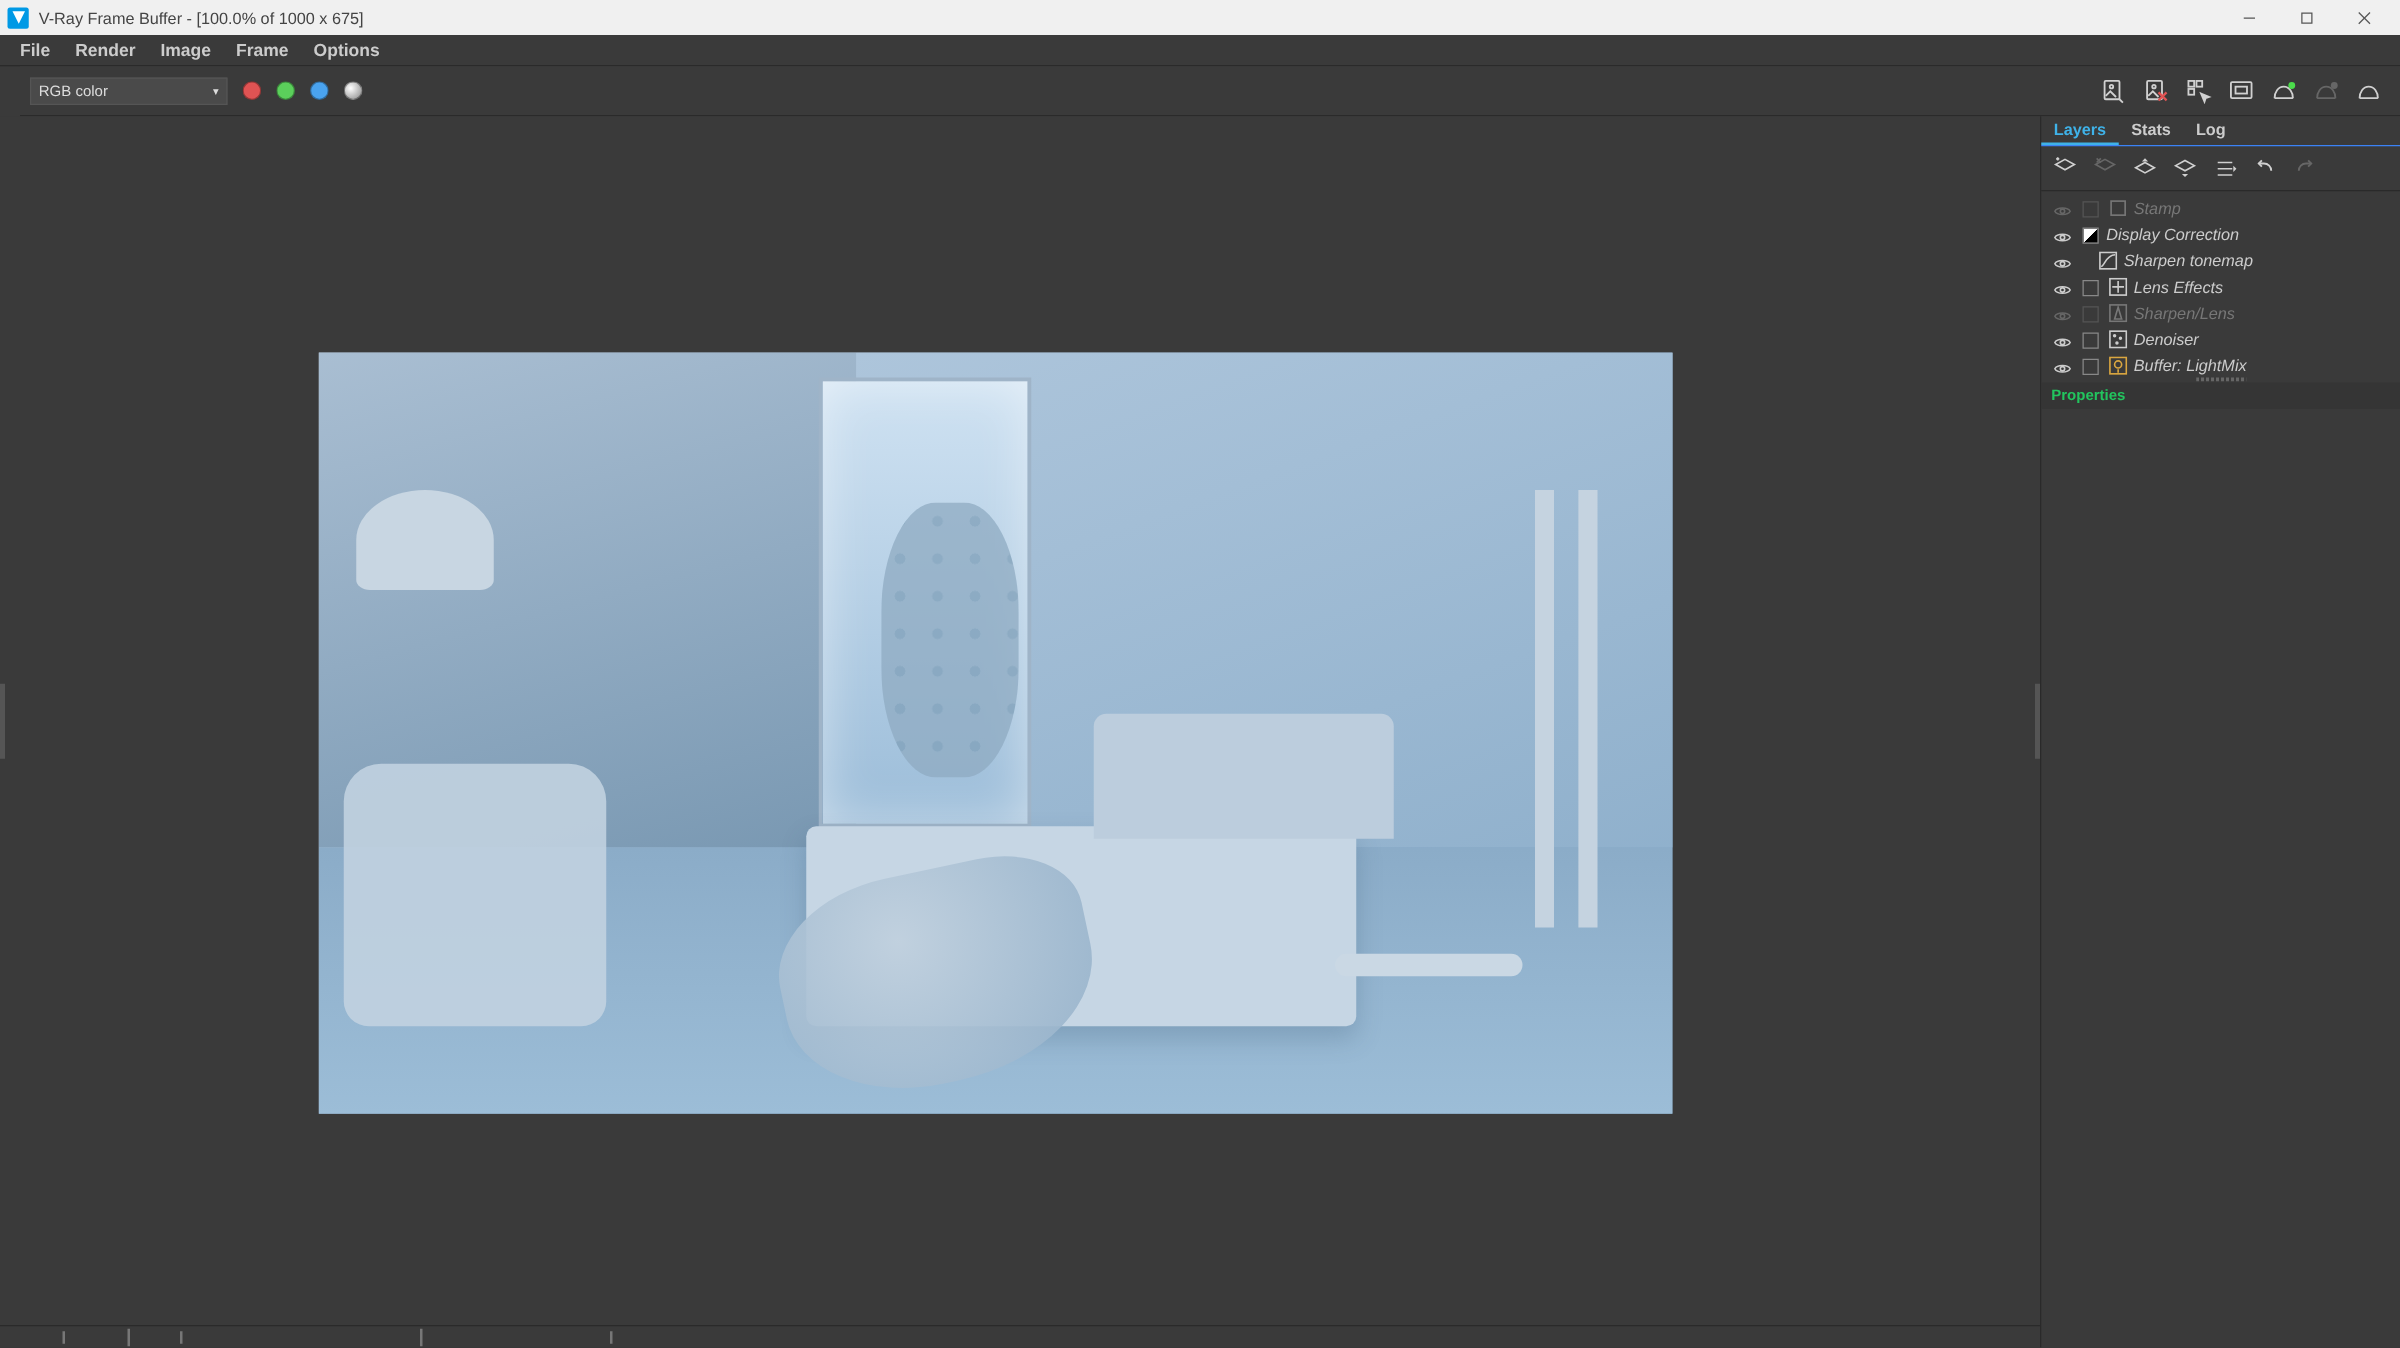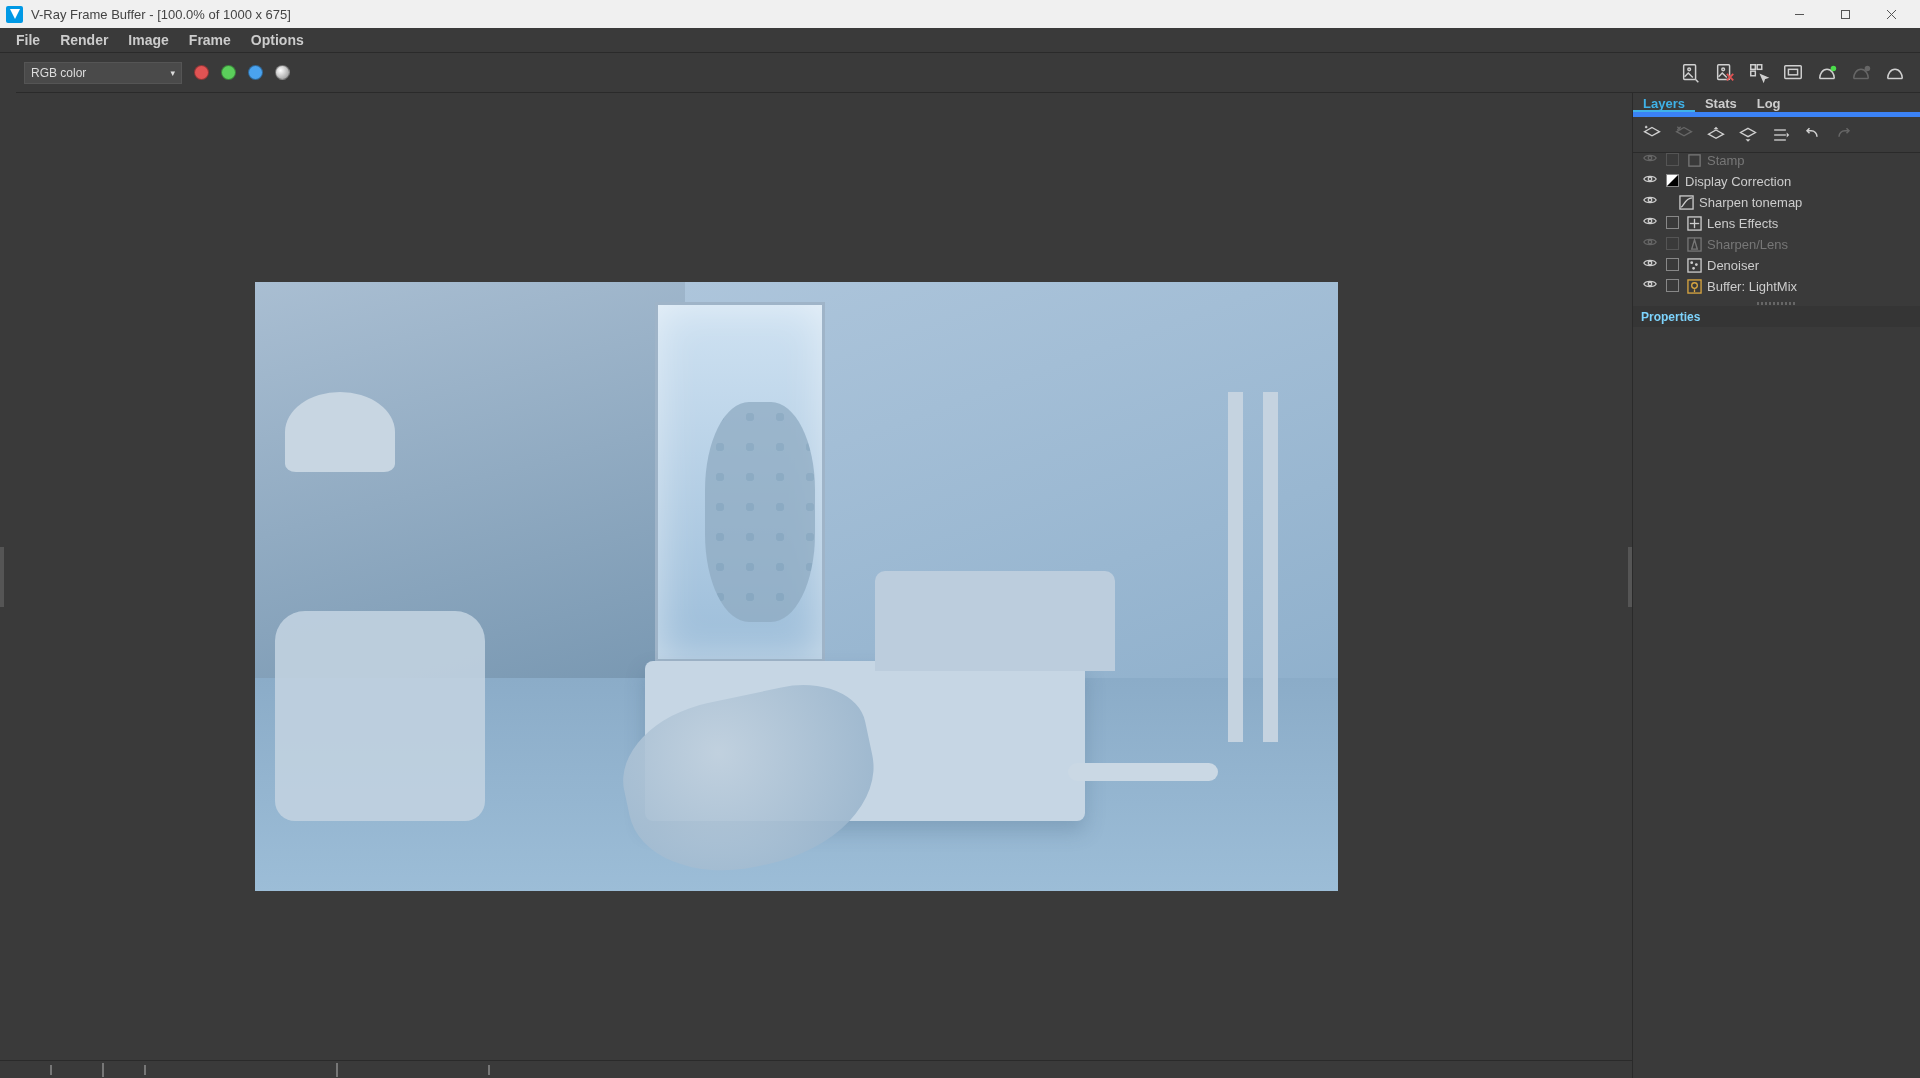--- a/index.html
+++ b/index.html
@@ -55,43 +55,43 @@
   .render-image .ladder{position:absolute; right:60px; top:110px; width:50px; height:350px; background:linear-gradient(90deg,#c5d3e0 30%, transparent 31%, transparent 69%, #c5d3e0 70%);}
   .viewport-edge{position:absolute; width:4px; height:60px; background:#555; top:50%; transform:translateY(-50%);}
   .viewport-edge.left{left:0;}
   .viewport-edge.right{right:0;}
   .bottom-strip{height:18px; background:#3a3a3a; border-top:1px solid #2a2a2a; display:flex; align-items:center;}
   .bottom-strip .tick{width:2px; height:10px; background:#777;}
   .bottom-strip .seg{width:50px;}
 
   
   .rightpanel { width: 288px; background: #3a3a3a; border-left: 1px solid #2a2a2a; display: flex; flex-direction: column; font-size: 13px; }
-  .tabs { display: flex; height: 24px; border-bottom: 5px solid #3b82f6; }
+  .tabs { display: flex; height: 24px; border-bottom: 1px solid #3b82f6; }
   .tab { padding: 3px 10px; font-weight:600; font-size:13px;}
   .tab.active { color: #3fb2e8; border-bottom: 2px solid #3fb2e8; }
   .panel-toolbar { height: 36px; display: flex; align-items: center; padding: 0 6px; gap: 6px; border-bottom: 1px solid #2a2a2a; }
   .panel-toolbar .tb{ width:26px; height:26px; display:flex; align-items:center; justify-content:center;}
   .panel-toolbar .tb svg{width:20px; height:20px; stroke:#d0d0d0;}
   .panel-toolbar .tb.disabled svg{stroke:#666;}
   .layers-list { flex: 0 0 auto; }
-  .layer { height: 21px; display: flex; align-items: flex-start; padding-left: 6px; }
+  .layer { height: 21px; display: flex; align-items: flex-end; padding-left: 6px; font-style: italic; }
   .layer .vis { width: 22px; display:flex; justify-content:center; }
   .layer .vis svg{width:14px; height:10px; stroke:#ccc; fill:none; stroke-width:1.5;}
   .layer .vis.dim svg{stroke:#666;}
   .layer .chk { width: 22px; display:flex; justify-content:center;}
   .layer .chk .box{width:13px; height:13px; border:1px solid #888; display:flex; align-items:center; justify-content:center;}
   .layer .chk.dim .box{border-color:#555;}
   .layer .lico{width:22px; display:flex; justify-content:center;}
   .layer .lico svg{width:15px; height:15px;}
   .layer .name{flex:1; padding-left:2px;}
   .layer.dim .name{color:#777;}
   .layer.ind1 .lico{margin-left:14px;}
   .drag-handle{height:6px; display:flex; justify-content:center; align-items:center;}
   .drag-handle .grip{width:40px; height:3px; background:repeating-linear-gradient(90deg,#666 0 2px, transparent 2px 4px);}
-  .props-header{height:21px; background:#353535; padding:3px 8px; color:#7dd3fc; font-weight:600; font-size:12px; display:flex; align-items:center;}
+  .props-header{height:21px; background:#353535; padding:3px 8px; color:#22c55e; font-weight:600; font-size:12px; display:flex; }
   .props-body{flex:1;}
 </style>
 </head>
 <body>
 
 <div class="titlebar">
   <div class="app-icon">
     <svg viewBox="0 0 12 12">
         <path d="M1 1 L6 11 L11 1 Z"></path>
       </svg>

